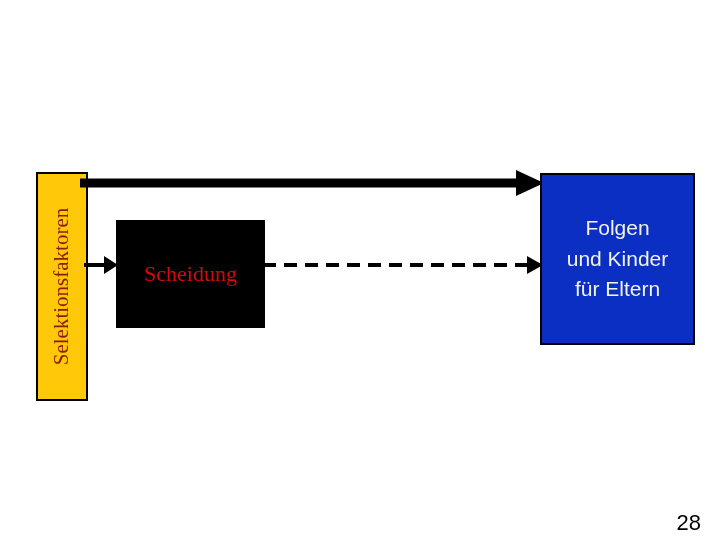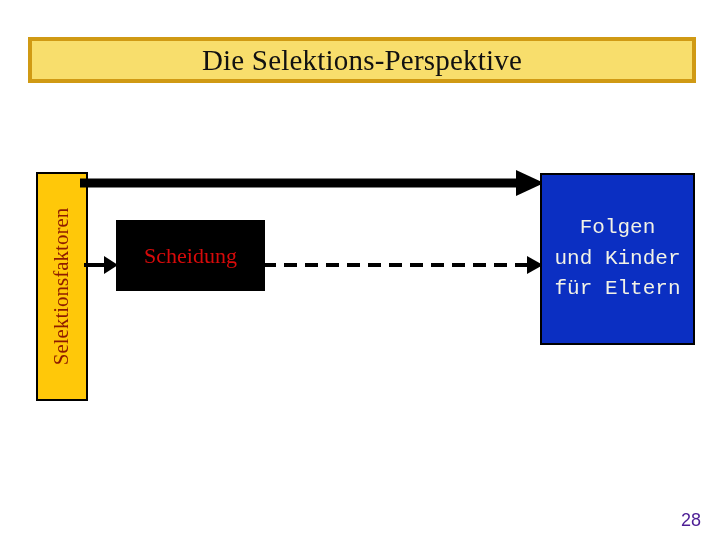--- a/index.html
+++ b/index.html
@@ -66,21 +66,21 @@
     line-height: 1;
     color: #8E1B00;
   }
 
   
   #divorce-box {
     position: absolute;
     left: 116px;
     top: 220px;
     width: 149px;
-    height: 71px;
+    height: 108px;
     background: #000000;
     display: flex;
     align-items: center;
     justify-content: center;
   }
   #divorce-label {
     font-family: "Liberation Serif", "DejaVu Serif", serif;
     font-size: 22px;
     line-height: 1;
     color: #D60A0A;
@@ -96,21 +96,21 @@
     height: 172px;
     box-sizing: border-box;
     background: #0B2FC2;
     border: 2px solid #000000;
     display: flex;
     flex-direction: column;
     align-items: center;
     justify-content: center;
   }
   #consequences-box .line {
-    font-family: Liberation Mono, monospace;
+    font-family: Liberation Sans, sans-serif;
     font-size: 21px;
     line-height: 1.45;
     color: #F2F2E6;
     white-space: nowrap;
   }
 
   
   .arrow-svg {
     position: absolute;
     overflow: visible;
@@ -118,32 +118,29 @@
   #arrow-top-svg   { left: 80px;  top: 170px; }
   #arrow-short-svg { left: 84px;  top: 253px; }
   #arrow-dashed-svg{ left: 263px; top: 253px; }
 
   
   #page-number {
     position: absolute;
     right: 19px;
     top: 510px;
     font-family: "Liberation Sans", "DejaVu Sans", sans-serif;
-    font-size: 18px;
-    color: #4c1d95;
+    font-size: 22px;
+    color: #000000;
   }
 </style>
 </head>
 <body>
 
 <div id="slide">
 
-  <div id="title-banner">
-    <span id="title-text">Die Selektions-Perspektive</span>
-  </div>
 
   <div id="selection-factors-box">
     <span id="selection-factors-label">Selektionsfaktoren</span>
   </div>
 
   <svg id="arrow-top-svg" class="arrow-svg" width="464" height="26" viewBox="0 0 464 26">
     <line x1="0" y1="13" x2="440" y2="13" stroke="#000000" stroke-width="9"></line>
     <polygon points="436,0 464,13 436,26" fill="#000000"></polygon>
   </svg>
 

